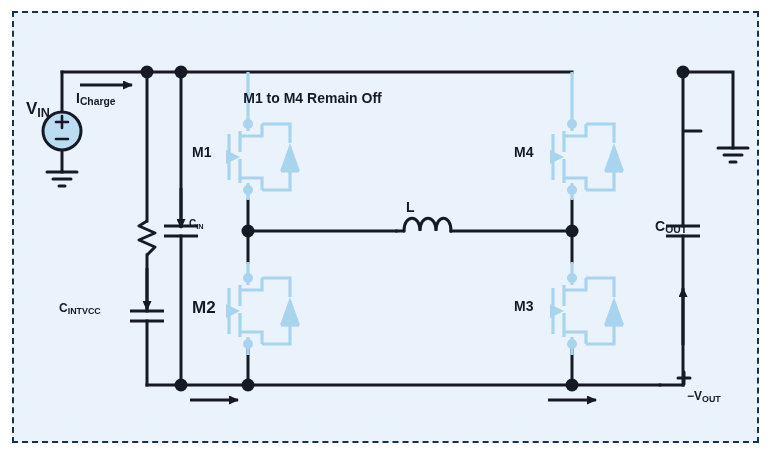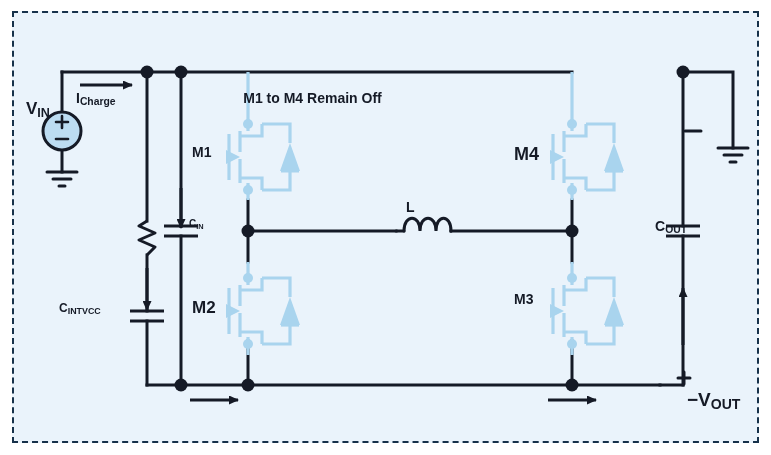--- a/index.html
+++ b/index.html
@@ -57,27 +57,27 @@
   }
   #subtitle {
     left: 0; top: 91px; width: 625px;
     text-align: center;
     font-size: 14px;
   }
   #lbl-vin   { left: 14px;  top: 100px; font-size: 17px; margin-left: 12px; }
   #lbl-ich   { left: 76px;  top: 91px;  font-size: 14px; }
   #lbl-m1    { left: 192px; top: 145px; font-size: 14px; }
   #lbl-m2    { left: 192px; top: 299px; font-size: 17px; }
-  #lbl-m3    { left: 514px; top: 292px; font-size: 14px; }
-  #lbl-m4    { left: 514px; top: 145px; font-size: 18px; }
+  #lbl-m3    { left: 514px; top: 299px; font-size: 14px; }
+  #lbl-m4    { left: 514px; top: 145px; font-size: 14px; }
   #lbl-cin   { left: 189px; top: 219px; font-size: 10px; }
   #lbl-cintv { left: 59px;  top: 302px; font-size: 12px; }
   #lbl-l     { left: 406px; top: 200px; font-size: 14px; }
   #lbl-cout  { left: 655px; top: 219px; font-size: 14px; }
-  #lbl-vout  { left: 687px; top: 390px; font-size: 19px; }
+  #lbl-vout  { left: 687px; top: 390px; font-size: 12px; }
 </style>
 </head>
 <body>
 
 <div id="root">
 
   <div id="frame"></div>
 
   <svg class="layer" viewBox="0 0 771 455">
     <defs>

